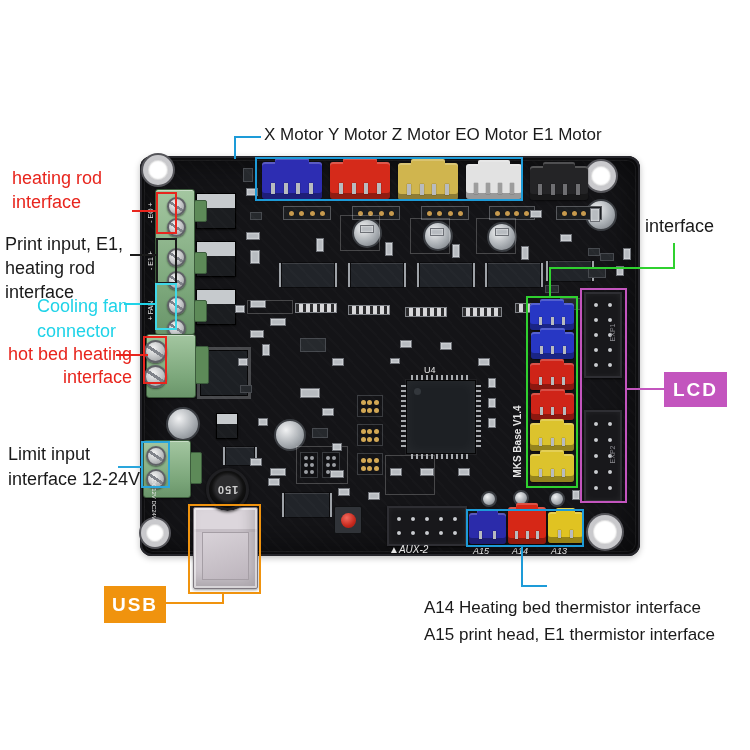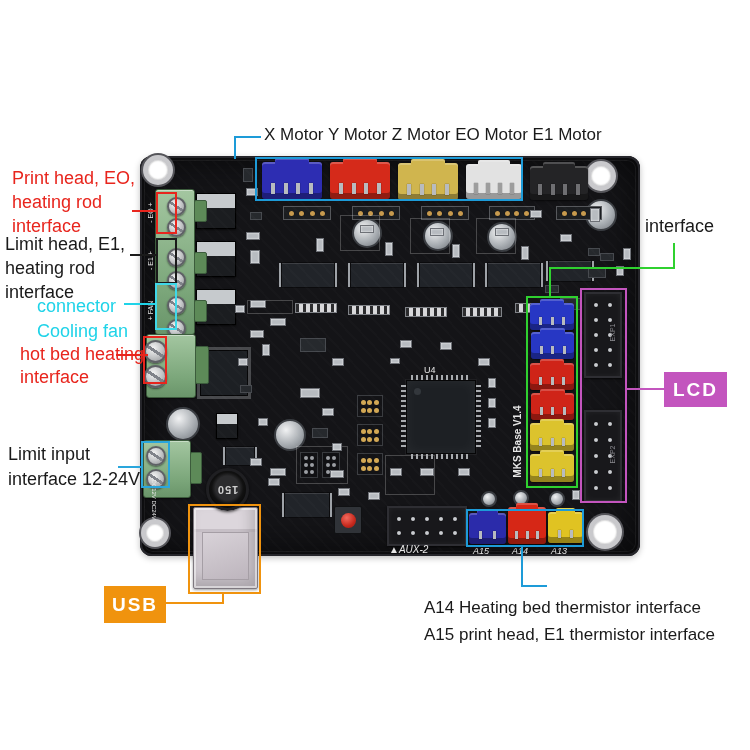--- a/index.html
+++ b/index.html
@@ -442,34 +442,33 @@
   <div class="aline" style="left:549px;top:267px;width:2px;height:31px;background:#2fd12f;"></div>
   <div class="aline" style="left:627px;top:388px;width:38px;height:2px;background:#c355be;"></div>
   <div class="aline" style="left:521px;top:547px;width:2px;height:40px;background:#1d9bd8;"></div>
   <div class="aline" style="left:521px;top:585px;width:26px;height:2px;background:#1d9bd8;"></div>
   <div class="aline" style="left:164px;top:602px;width:60px;height:2px;background:#f0930e;"></div>
   <div class="aline" style="left:222px;top:592px;width:2px;height:12px;background:#f0930e;"></div>
 
   <div class="lbl s17" style="left:264px;top:124px;line-height:22px;">X Motor Y Motor Z Motor EO Motor E1 Motor</div>
 
   <div class="lbl c-red" style="left:12px;top:166px;">
-    <div>Print head, EO,</div>
       <div>heating rod</div>
       <div>interface</div>
   </div>
   <div class="lbl" style="left:5px;top:232px;">
-    <div>Limit head, E1,</div>
+    <div>Print input, E1,</div>
       <div>heating rod</div>
       <div>interface</div>
   </div>
   <div class="lbl c-cyan" style="left:37px;top:294px;line-height:25px;">
-    <div>connector</div>
-      <div>Cooling fan</div>
-  </div>
-  <div class="lbl c-red" style="left:20px;top:343px;line-height:23px;">
+    <div>Cooling fan</div>
+      <div>connector</div>
+  </div>
+  <div class="lbl c-red" style="left:8px;top:343px;line-height:23px;text-align:right;">
     <div>hot bed heating</div>
       <div>interface</div>
   </div>
   <div class="lbl" style="left:8px;top:442px;line-height:25px;">
     <div>Limit input</div>
       <div>interface 12-24V</div>
   </div>
   <div class="lbl" style="left:645px;top:213px;line-height:27px;">
       <div>interface</div>
   </div>

